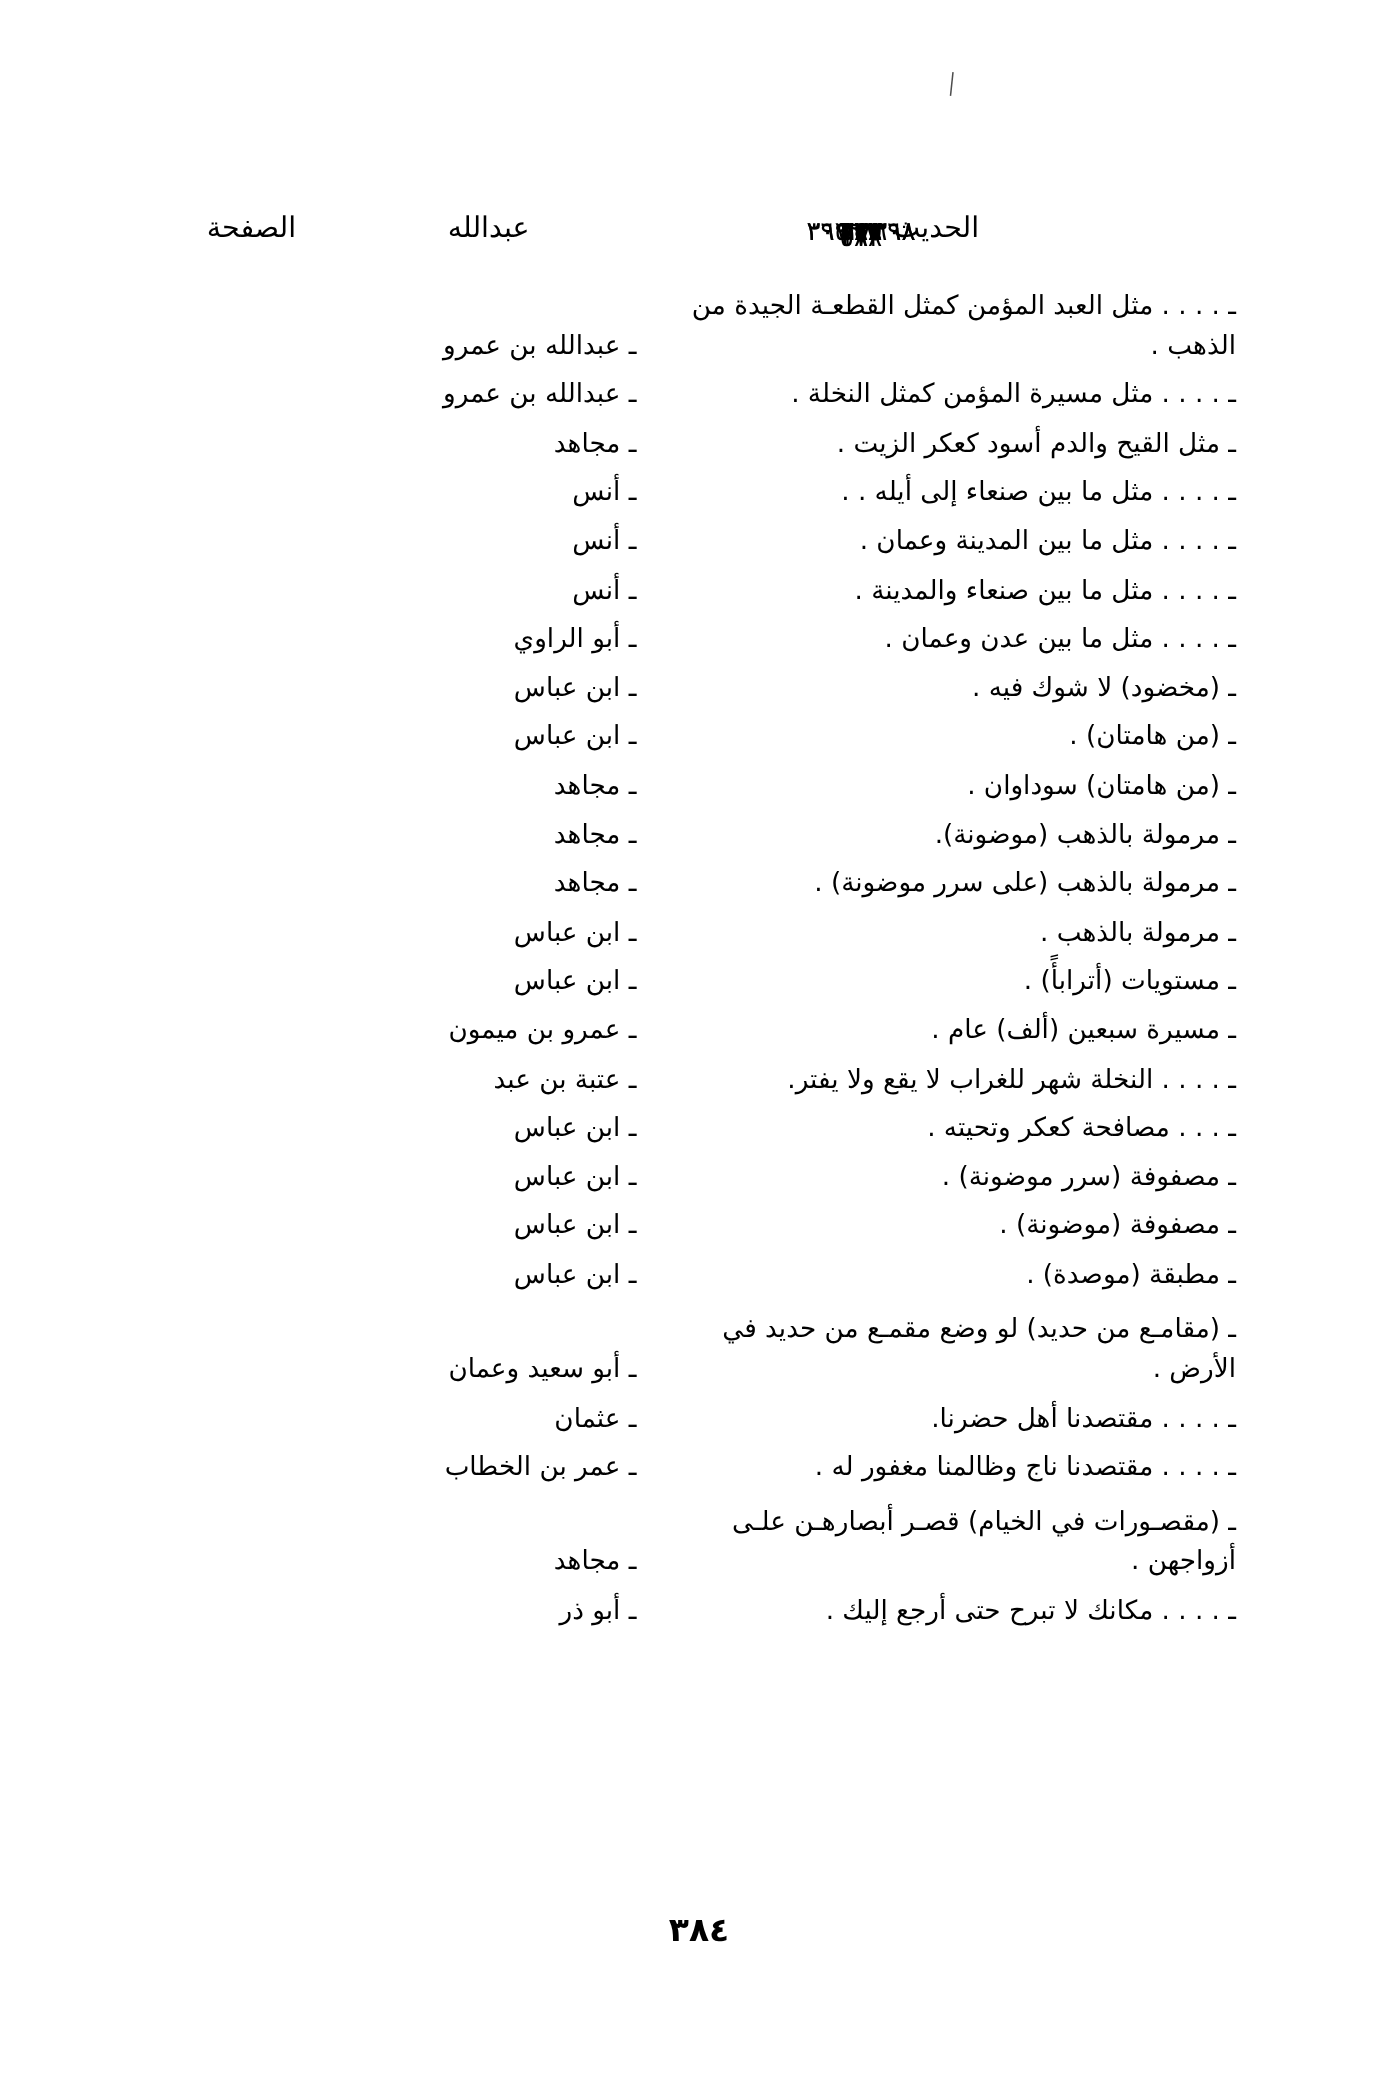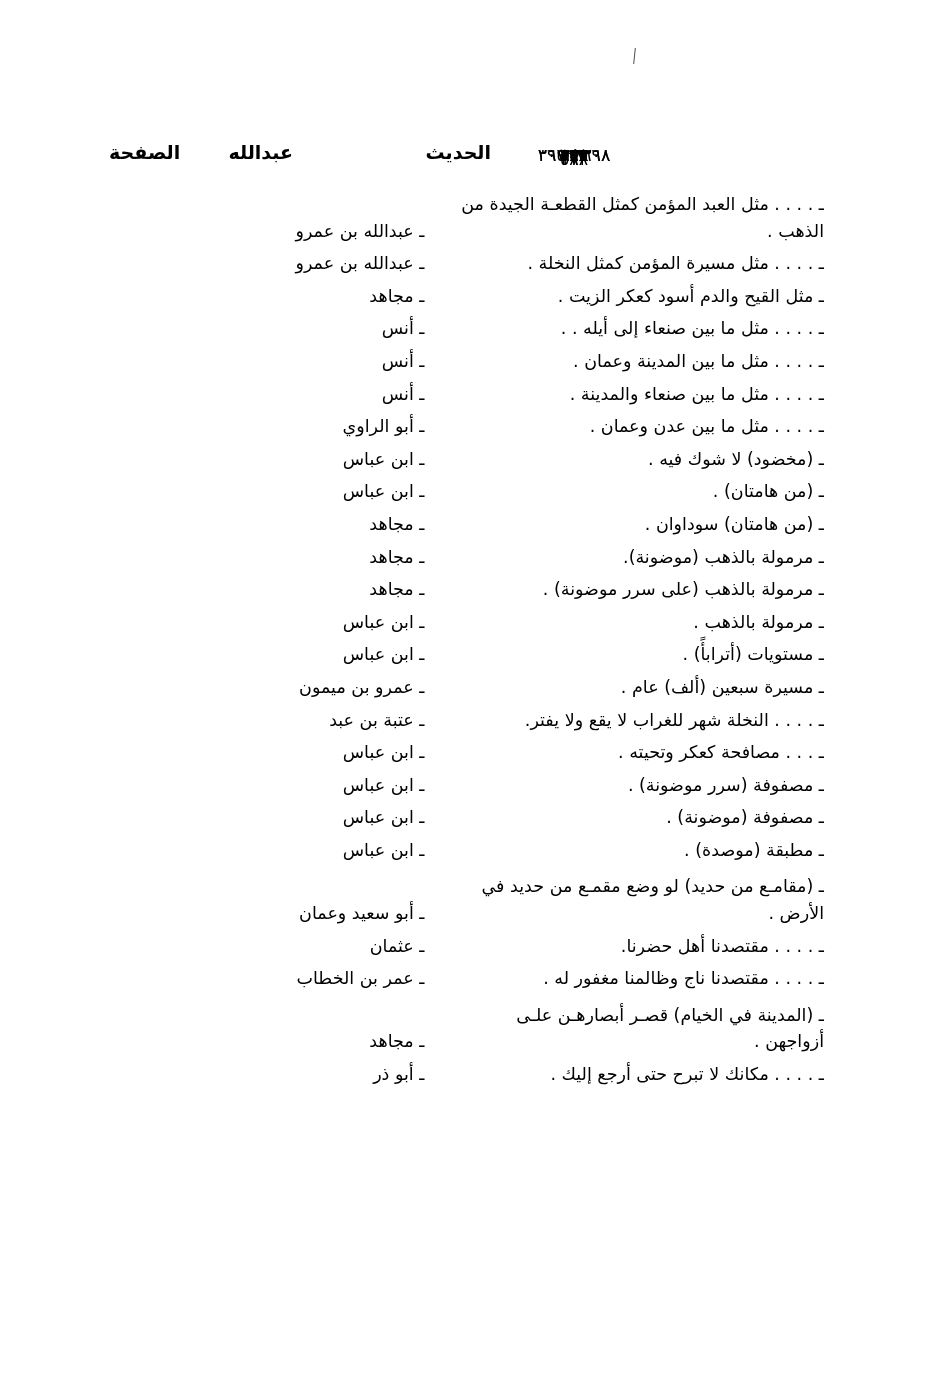--- a/index.html
+++ b/index.html
@@ -33,24 +33,24 @@
   }
   table.index {
     position: absolute;
     top: 140px;
     right: 108px;
     width: 716px;
     border-collapse: collapse;
     direction: rtl;
   }
   table.index th {
-    font-weight: bold;
+    font-weight: normal;
     font-size: 19px;
     padding-bottom: 22px;
-    text-align: left;
+    text-align: center;
     white-space: nowrap;
   }
   th.col-hadith { width: 402px; text-align: center; }
   th.col-rawi   { width: 196px; text-align: center; }
   th.col-page   { width: 118px; text-align: center; }
 
   table.index td {
     font-size: 17.5px;
     vertical-align: bottom;
     padding: 2px 0 4px 0;
@@ -260,29 +260,30 @@
         </tr>
         <tr>
           <td class="hadith">
             <span class="two-line">ـ . . . . مقتصدنا ناج وظالمنا مغفور له .</span>
           </td>
           <td class="rawi">ـ عمر بن الخطاب</td>
           <td class="page">٦٦ ـ ٦٥</td>
         </tr>
         <tr class="tall">
           <td class="hadith">
-            <span class="two-line">ـ (المدينة في الخيام) قصـر أبصارهـن علـى</span>
+            <span class="two-line">ـ (مقصـورات في الخيام) قصـر أبصارهـن علـى</span>
             <span class="two-line">أزواجهن .</span>
           </td>
           <td class="rawi">ـ مجاهد</td>
           <td class="page">٣٨٨</td>
         </tr>
         <tr>
           <td class="hadith">
             <span class="two-line">ـ . . . . مكانك لا تبرح حتى أرجع إليك .</span>
           </td>
           <td class="rawi">ـ أبو ذر</td>
           <td class="page">٢٨</td>
         </tr>
       </tbody>
   </table>
 
+  <div class="folio">٣٨٤</div>
 </div>
 
 </body></html>

